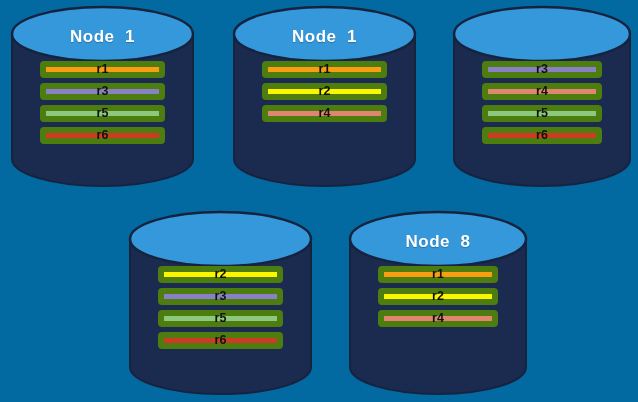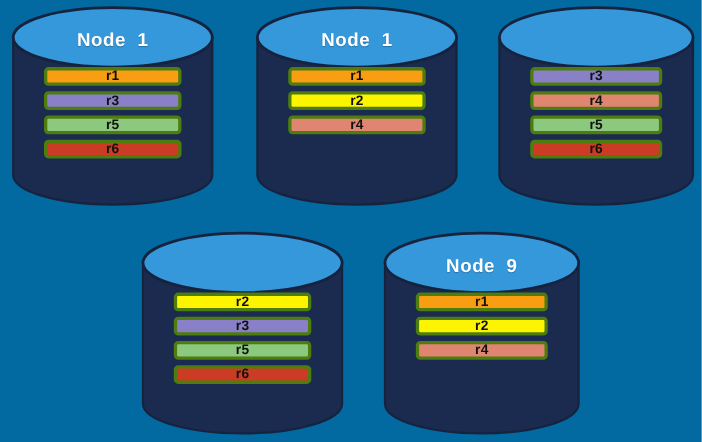--- a/index.html
+++ b/index.html
@@ -48,21 +48,21 @@
     left: 0;
     right: 0;
     display: flex;
     flex-direction: column;
   }
   .shard {
     position: relative;
     height: 17px;
     margin-bottom: 5px;
     border-radius: 4px;
-    border: 3px solid #4d7c0f;
+    border: 6px solid #4d7c0f;
     box-sizing: border-box;
     display: flex;
     align-items: center;
     justify-content: center;
   }
   .shard-label {
     font-size: 12.5px;
     font-weight: bold;
     color: #111111;
     line-height: 1;
@@ -150,21 +150,21 @@
         <div class="shard" style="background: rgb(204, 60, 36);">
           <span class="shard-label">r6</span>
         </div>
       </div>
     </div>
     <div class="node" style="left: 348px; top: 210px; width: 180px; height: 188px;">
       <svg class="node-svg" viewBox="0 0 180 188" preserveAspectRatio="none">
         <path d="M 2,29 L 2,157 A 88 27 0 0 0 178 157 L 178,29 Z" fill="#1b2a4f" stroke="#16233f" stroke-width="2"></path>
         <ellipse cx="90" cy="29" rx="88" ry="27" fill="#3498db" stroke="#16233f" stroke-width="2.5"></ellipse>
       </svg>
-      <div class="node-title" style="top: 22px; color: rgb(255, 255, 255);">Node  9</div>
+      <div class="node-title" style="top: 22px; color: rgb(255, 255, 255);">Node  8</div>
       <div class="shards" style="top: 56px; left: 30px; right: 30px;">
         <div class="shard" style="background: rgb(249, 157, 18);">
           <span class="shard-label">r1</span>
         </div>
         <div class="shard" style="background: rgb(253, 245, 0);">
           <span class="shard-label">r2</span>
         </div>
         <div class="shard" style="background: rgb(224, 133, 112);">
           <span class="shard-label">r4</span>
         </div>

